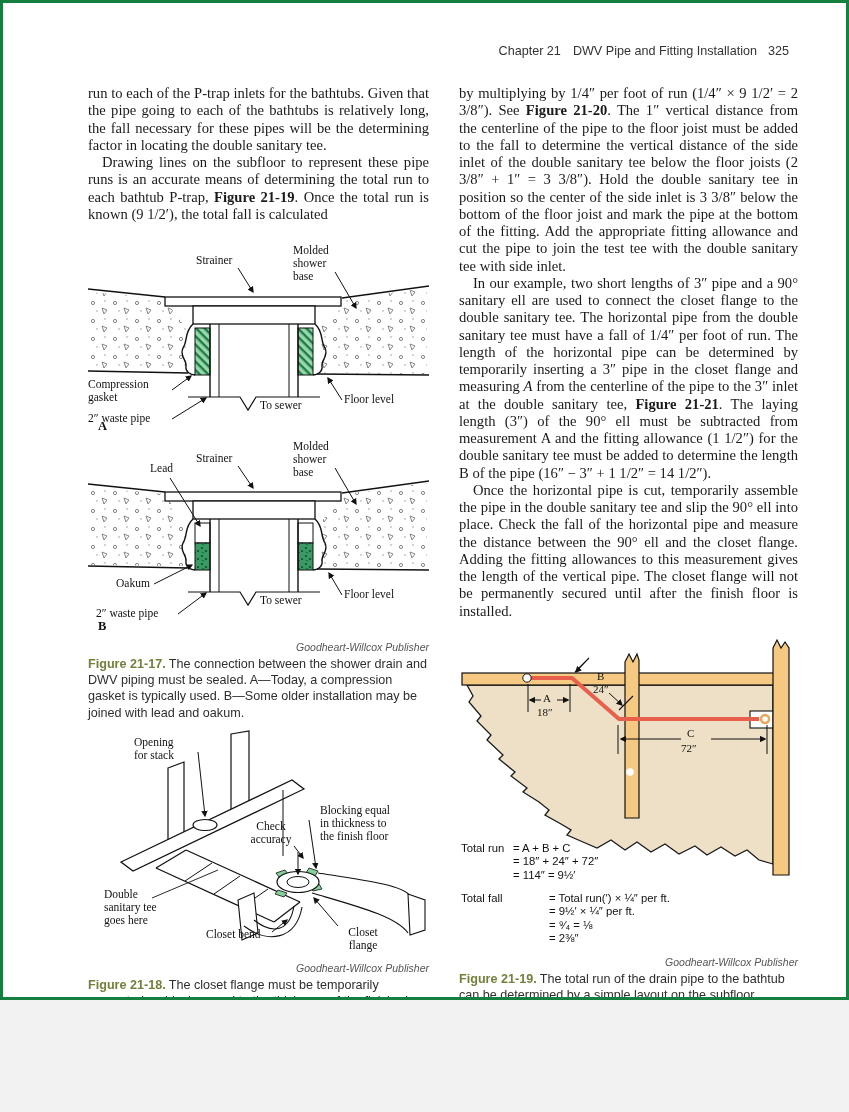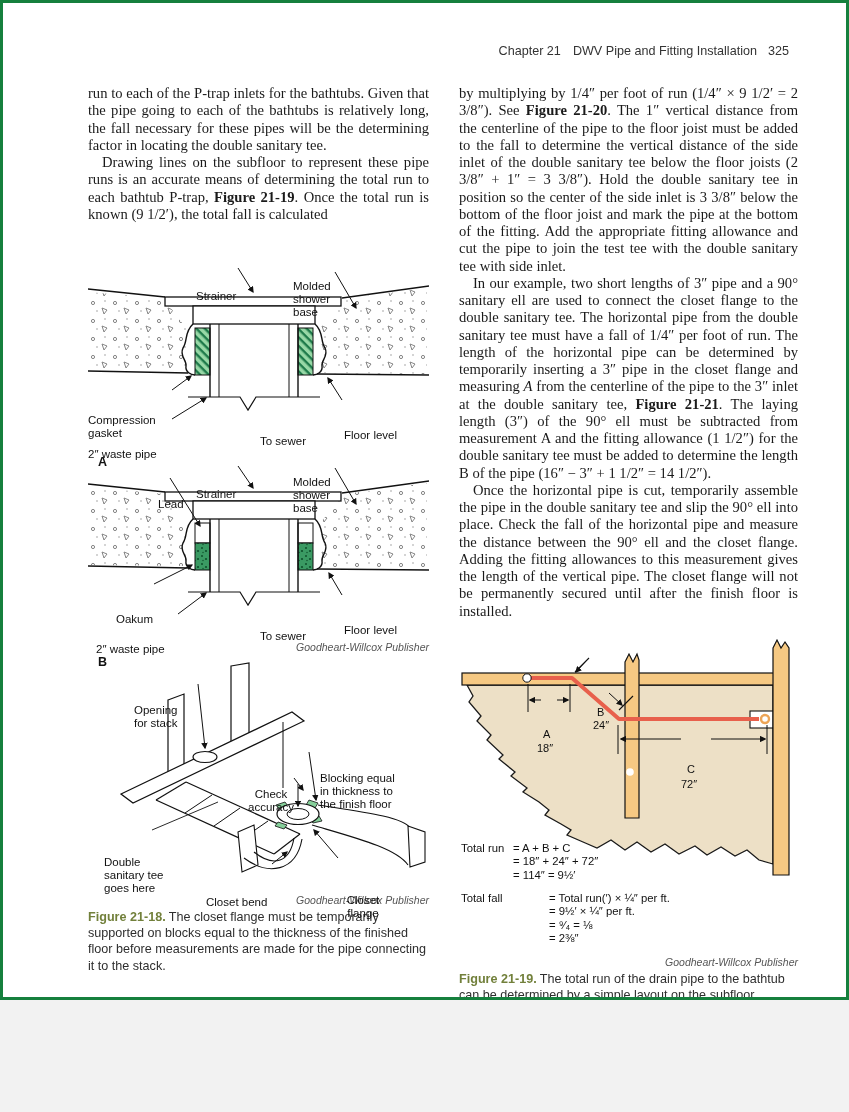--- a/index.html
+++ b/index.html
@@ -15,22 +15,22 @@
   .col.right{left:456px;width:339px;}
   p.body{margin:0;font-size:14.6px;line-height:17.25px;text-align:justify;}
   p.body.ind{text-indent:14px;}
   p.body b{font-weight:bold;}
   .figure{position:relative;}
   .figure svg{position:absolute;left:0;top:0;}
   .fig17a{height:190px;margin-top:21px;}
   .fig17b{height:205px;}
   .fig18{height:230px;margin-top:9px;}
   .fig19{height:322px;margin-top:12px;}
-  .flabel{position:absolute;font-family:Liberation Sans, sans-serif;font-size:11.5px;line-height:13px;
-          white-space:pre-line;color:#111;margin-top:36px;}
+  .flabel{position:absolute;font-family:Liberation Serif, serif;font-size:11.5px;line-height:13px;
+          white-space:pre-line;color:#111;}
   .flabel.bold{font-weight:bold;font-size:12.5px;}
   .flabel.ctr{text-align:center;}
   .flabel.dim{font-size:11px;}
   .credit{font-family:"Liberation Sans",sans-serif;font-style:italic;font-size:10.5px;color:#555;
           text-align:right;margin:2px 0 0;}
   .caption{margin:3px 0 0;font-family:"Liberation Sans",sans-serif;font-size:12.6px;line-height:16.2px;
            color:#2e2e2e;}
   .caption .fignum{font-weight:bold;color:#72803b;margin-right:3px;}
   .footer{position:absolute;left:85px;top:1058px;font-family:"Liberation Sans",sans-serif;
           font-size:10.5px;color:#8d8d8d;}
@@ -149,33 +149,34 @@
         <line x1="201" y1="85" x2="201" y2="158" stroke="#111" stroke-width="1"></line>
         <line x1="210" y1="85" x2="210" y2="158" stroke="#111" stroke-width="1.4"></line>
         <path d="M100,158 L152,158 L160,171 L168,158 L232,158" fill="none" stroke="#111" stroke-width="1.2"></path>
         <line x1="82" y1="44" x2="112" y2="92" stroke="#111" stroke-width="1" marker-end="url(#arB)"></line>
         <line x1="150" y1="32" x2="165" y2="54" stroke="#111" stroke-width="1" marker-end="url(#arB)"></line>
         <line x1="247" y1="34" x2="268" y2="70" stroke="#111" stroke-width="1" marker-end="url(#arB)"></line>
         <line x1="66" y1="150" x2="104" y2="131" stroke="#111" stroke-width="1" marker-end="url(#arB)"></line>
         <line x1="90" y1="180" x2="118" y2="159" stroke="#111" stroke-width="1" marker-end="url(#arB)"></line>
         <line x1="254" y1="161" x2="241" y2="139" stroke="#111" stroke-width="1" marker-end="url(#arB)"></line>
       </svg>
-      <div class="flabel" style="left:70px;top:28px;">Lead</div>
+      <div class="flabel" style="left:62px;top:28px;">Lead</div>
       <div class="flabel" style="left:108px;top:18px;">Strainer</div>
       <div class="flabel" style="left:205px;top:6px;">Molded
 shower
 base</div>
       <div class="flabel" style="left:28px;top:143px;">Oakum</div>
       <div class="flabel" style="left:8px;top:173px;">2″ waste pipe</div>
       <div class="flabel" style="left:256px;top:154px;">Floor level</div>
       <div class="flabel" style="left:172px;top:160px;">To sewer</div>
       <div class="flabel bold" style="left:10px;top:186px;">B</div>
     </div>
 
     <div class="credit">Goodheart-Willcox Publisher</div>
+    <p class="caption"><span class="fignum">Figure 21-17.</span><span>The connection between the shower drain and DWV piping must be sealed. A—Today, a compression gasket is typically used. B—Some older installation may be joined with lead and oakum.</span></p>
 
     <div class="figure fig18">
       <svg width="341" height="230" viewBox="0 0 341 230">
         <defs>
           <marker id="arD" viewBox="0 0 10 10" refX="8" refY="5" markerWidth="6.5" markerHeight="6.5" orient="auto-start-reverse">
               <path d="M0,0L10,5L0,10z" fill="#111"></path>
             </marker>
         </defs>
         <polygon points="80,38 96,32 96,108 80,114" fill="#fff" stroke="#111" stroke-width="1.2"></polygon>
         <polygon points="143,4 161,1 161,77 143,80" fill="#fff" stroke="#111" stroke-width="1.2"></polygon>

